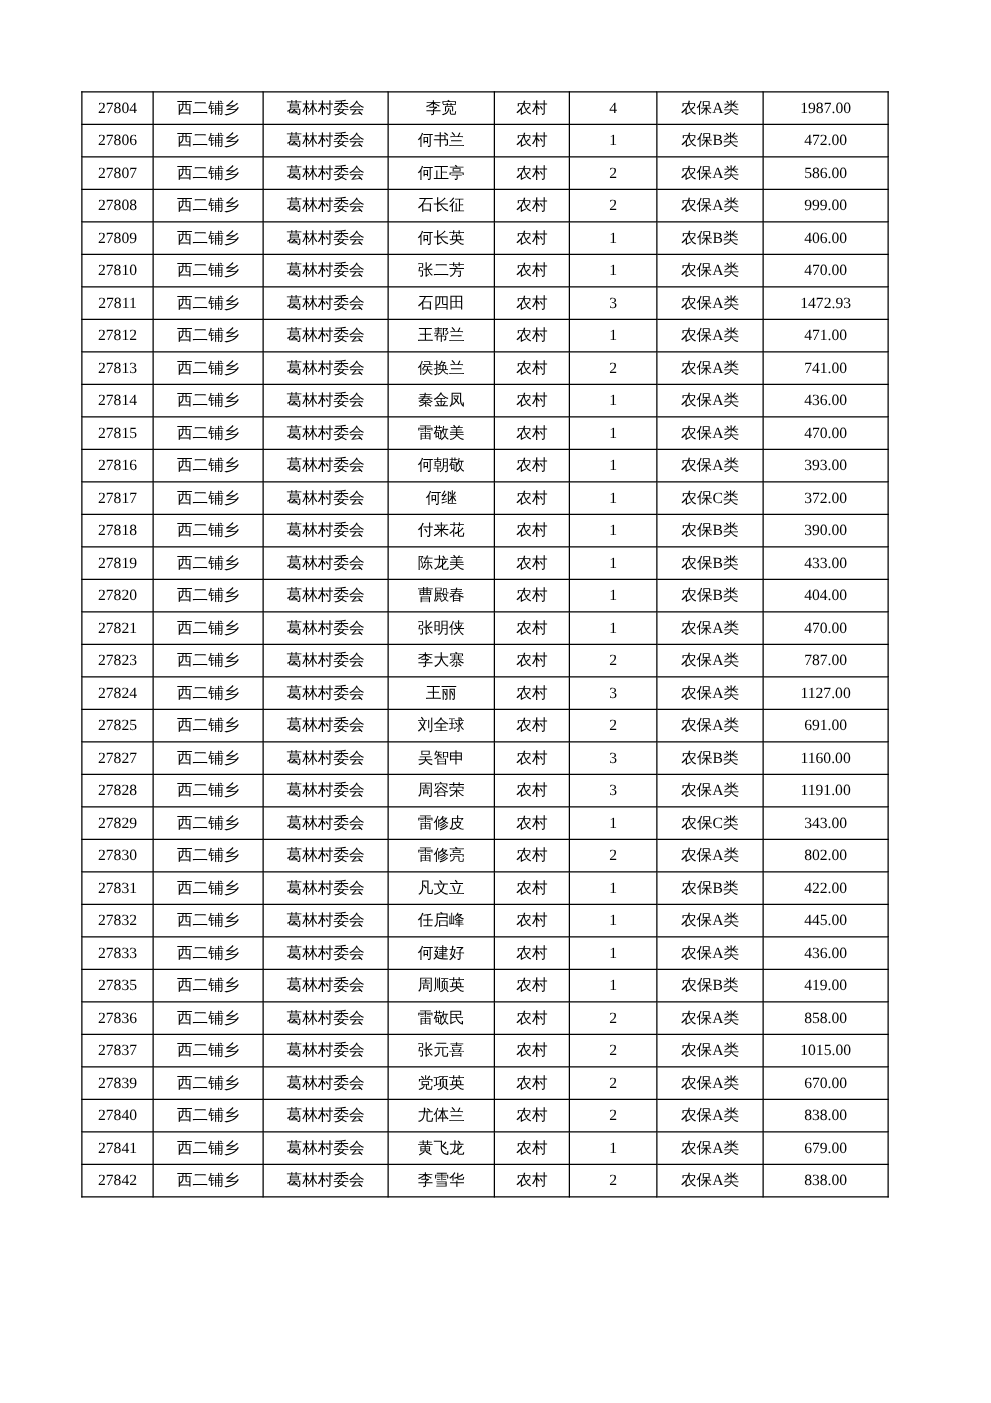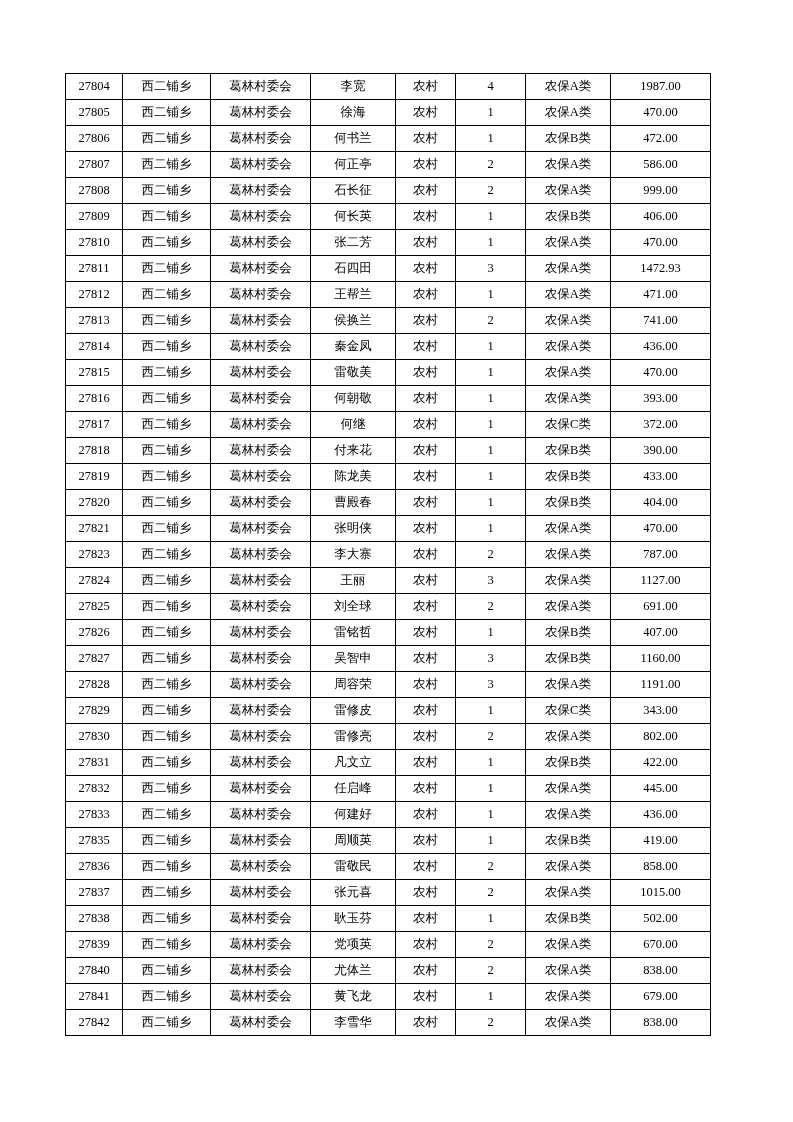--- a/index.html
+++ b/index.html
@@ -71,30 +71,20 @@
     <td>27804</td>
     <td>西二铺乡</td>
     <td>葛林村委会</td>
     <td>李宽</td>
     <td>农村</td>
     <td>4</td>
     <td>农保A类</td>
     <td>1987.00</td>
   </tr>
 
-  <tr>
-    <td>27805</td>
-    <td>西二铺乡</td>
-    <td>葛林村委会</td>
-    <td>徐海</td>
-    <td>农村</td>
-    <td>1</td>
-    <td>农保A类</td>
-    <td>470.00</td>
-  </tr>
 
   <tr>
     <td>27806</td>
     <td>西二铺乡</td>
     <td>葛林村委会</td>
     <td>何书兰</td>
     <td>农村</td>
     <td>1</td>
     <td>农保B类</td>
     <td>472.00</td>
@@ -292,30 +282,20 @@
     <td>27825</td>
     <td>西二铺乡</td>
     <td>葛林村委会</td>
     <td>刘全球</td>
     <td>农村</td>
     <td>2</td>
     <td>农保A类</td>
     <td>691.00</td>
   </tr>
 
-  <tr>
-    <td>27826</td>
-    <td>西二铺乡</td>
-    <td>葛林村委会</td>
-    <td>雷铭哲</td>
-    <td>农村</td>
-    <td>1</td>
-    <td>农保B类</td>
-    <td>407.00</td>
-  </tr>
 
   <tr>
     <td>27827</td>
     <td>西二铺乡</td>
     <td>葛林村委会</td>
     <td>吴智申</td>
     <td>农村</td>
     <td>3</td>
     <td>农保B类</td>
     <td>1160.00</td>
@@ -414,30 +394,20 @@
     <td>27837</td>
     <td>西二铺乡</td>
     <td>葛林村委会</td>
     <td>张元喜</td>
     <td>农村</td>
     <td>2</td>
     <td>农保A类</td>
     <td>1015.00</td>
   </tr>
 
-  <tr>
-    <td>27838</td>
-    <td>西二铺乡</td>
-    <td>葛林村委会</td>
-    <td>耿玉芬</td>
-    <td>农村</td>
-    <td>1</td>
-    <td>农保B类</td>
-    <td>502.00</td>
-  </tr>
 
   <tr>
     <td>27839</td>
     <td>西二铺乡</td>
     <td>葛林村委会</td>
     <td>党项英</td>
     <td>农村</td>
     <td>2</td>
     <td>农保A类</td>
     <td>670.00</td>

